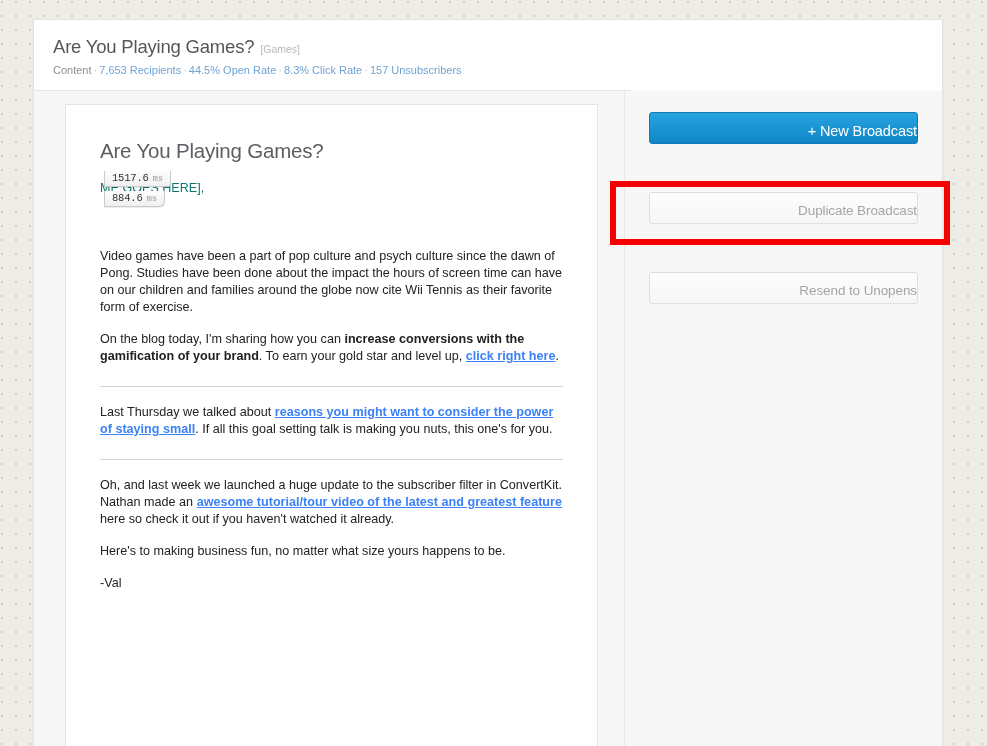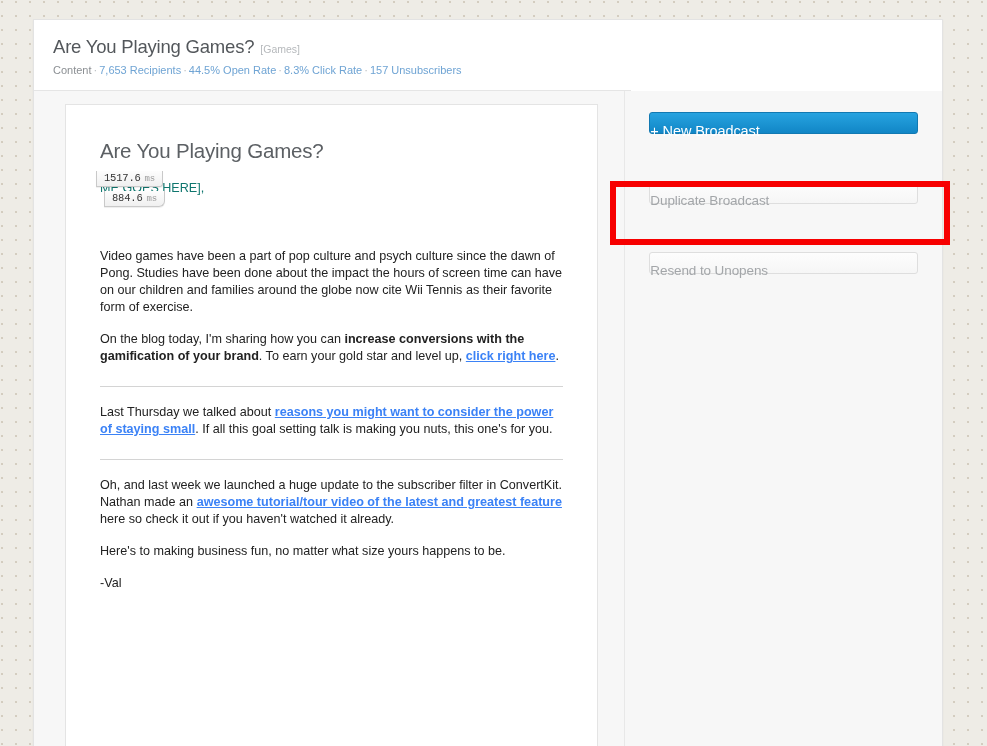--- a/index.html
+++ b/index.html
@@ -160,41 +160,41 @@
     white-space: nowrap;
     box-shadow: 0 1px 1px rgba(0,0,0,0.07);
   }
   .timing-badge .unit {
     color: #9b9b9b;
     font-size: 9px;
     padding-left: 4px;
   }
   #timing-badge-1 {
     border-radius: 0 0 3px 0;
-    margin-left: 8px;
+    margin-left: 16px;
   }
   #timing-badge-2 {
     border-radius: 0 0 6px 0;
     margin-left: 16px;
     margin-top: -1px;
   }
   .timing-row { display: block; }
 
   
   #action-sidebar {
     width: 317px;
     background: #f7f7f7;
     padding: 21px 24px 0 24px;
   }
   .side-btn {
     display: block;
     width: 100%;
-    height: 22px;
+    height: 32px;
     line-height: 36px;
-    text-align: left;
+    text-align: right;
     font-size: 14.5px;
     font-family: "Liberation Sans", sans-serif;
     border-radius: 3px;
     margin-bottom: 18px;
     cursor: pointer;
     border: 1px solid transparent;
     letter-spacing: -0.1px;
   }
   #new-broadcast-button {
     background: linear-gradient(to bottom, #27a3e0 0%, #1186c6 100%);

